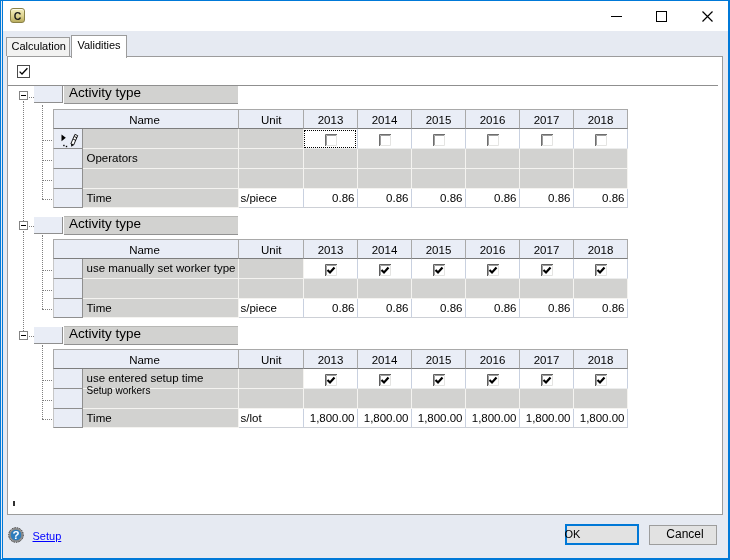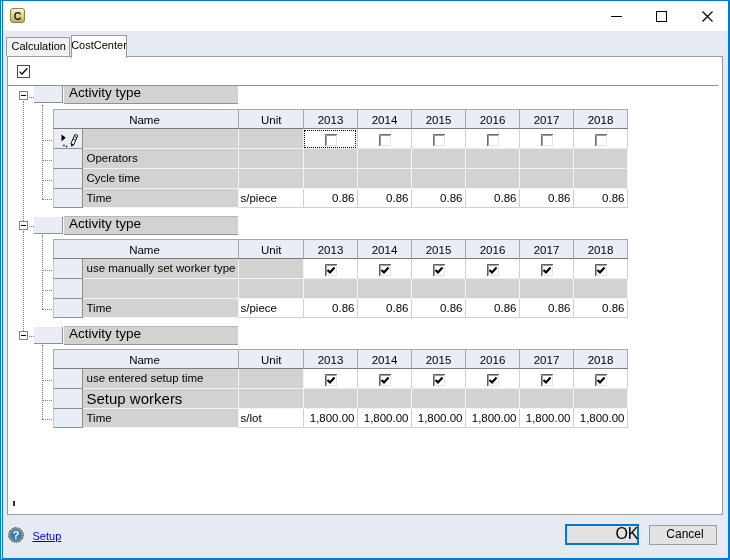--- a/index.html
+++ b/index.html
@@ -12,21 +12,21 @@
     </div>
 <div style="position:absolute;left:610px;top:15px;width:11px;height:1px;background:#000;"></div>
 <div style="position:absolute;left:655px;top:10px;width:11px;height:11px;border:1px solid #000;"></div>
 <svg style="position:absolute;left:701px;top:10px" width="12" height="12">
       <path d="M0.5 0.5 L10.5 10.5 M10.5 0.5 L0.5 10.5" stroke="#000" stroke-width="1.2"></path>
     </svg>
 <div style="position:absolute;left:6px;top:55px;width:716px;height:459px;background:#fff;border:1px solid #9c9c9c;"></div>
 <div style="position:absolute;left:5px;top:36px;width:63.5px;height:19px;background:#f2f2f1;border:1px solid #9c9c9c;border-bottom:none;"></div>
 <div style="position:absolute;left:6px;top:36px;width:63.5px;height:19px;line-height:19px;white-space:nowrap;font-size:11px;text-align:center;">Calculation</div>
 <div style="position:absolute;left:70px;top:34px;width:56px;height:23px;background:#fff;border:1px solid #9c9c9c;border-bottom:none;"></div>
-<div style="position:absolute;left:70px;top:34px;width:56px;height:21px;line-height:21px;white-space:nowrap;font-size:11px;text-align:center;">CostCenter</div>
+<div style="position:absolute;left:70px;top:34px;width:56px;height:21px;line-height:21px;white-space:nowrap;font-size:11px;text-align:center;">Validities</div>
 <svg style="position:absolute;left:16px;top:63.5px" width="13" height="13">
       <rect x="0.5" y="0.5" width="12" height="12" fill="#fff" stroke="#4a4a4a"></rect>
       <path d="M2.6 6.6 l2.4 2.4 L10.4 3.2" stroke="#000" stroke-width="1.3" fill="none"></path>
     </svg>
 <div style="position:absolute;left:11.5px;top:500px;width:2px;height:5px;background:#303030;"></div>
 <div style="position:absolute;left:33px;top:85px;width:29px;height:17px;background:#e9edf6;border-right:1px solid #8f8f8f;border-bottom:1px solid #8f8f8f;"></div>
 <div style="position:absolute;left:63px;top:84px;width:174px;height:19px;background:#d2d2d0;border-top:1px solid #b8b8b5;border-bottom:1px solid #929292;"></div>
 <div style="position:absolute;left:68px;top:83px;width:160px;height:17px;line-height:17px;white-space:nowrap;font-size:13.5px;">Activity type</div>
 <svg style="position:absolute;left:18px;top:90.0px" width="9" height="9">
       <rect x="0.5" y="0.5" width="8" height="8" fill="#fff" stroke="#848484"></rect>
@@ -109,21 +109,20 @@
 <div style="position:absolute;left:85.5px;top:148px;width:152px;height:19px;line-height:19px;white-space:nowrap;font-size:11.5px;">Operators</div>
 <div style="position:absolute;left:238px;top:148px;width:64.5px;height:20px;background:#d2d2d0;border-right:1px solid #f4f3f0;border-bottom:1px solid #f4f3f0;"></div>
 <div style="position:absolute;left:302.5px;top:148px;width:54.0px;height:20px;background:#d2d2d0;border-right:1px solid #f4f3f0;border-bottom:1px solid #f4f3f0;"></div>
 <div style="position:absolute;left:356.5px;top:148px;width:54.0px;height:20px;background:#d2d2d0;border-right:1px solid #f4f3f0;border-bottom:1px solid #f4f3f0;"></div>
 <div style="position:absolute;left:410.5px;top:148px;width:54.0px;height:20px;background:#d2d2d0;border-right:1px solid #f4f3f0;border-bottom:1px solid #f4f3f0;"></div>
 <div style="position:absolute;left:464.5px;top:148px;width:54.0px;height:20px;background:#d2d2d0;border-right:1px solid #f4f3f0;border-bottom:1px solid #f4f3f0;"></div>
 <div style="position:absolute;left:518.5px;top:148px;width:54.0px;height:20px;background:#d2d2d0;border-right:1px solid #f4f3f0;border-bottom:1px solid #f4f3f0;"></div>
 <div style="position:absolute;left:572.5px;top:148px;width:54.0px;height:20px;background:#d2d2d0;border-right:1px solid #f4f3f0;border-bottom:1px solid #f4f3f0;"></div>
 <div style="position:absolute;left:52px;top:168px;width:30px;height:20px;background:#e9edf6;border-left:1px solid #c7c7c7;border-right:1px solid #8f8f8f;border-bottom:1px solid #8f8f8f;position:absolute;"></div>
 <div style="position:absolute;left:82px;top:168px;width:156px;height:20px;background:#d2d2d0;border-right:1px solid #f4f3f0;border-bottom:1px solid #f4f3f0;"></div>
-<div style="position:absolute;left:85.5px;top:168px;width:152px;height:19px;line-height:19px;white-space:nowrap;font-size:11.5px;">Cycle time</div>
 <div style="position:absolute;left:238px;top:168px;width:64.5px;height:20px;background:#d2d2d0;border-right:1px solid #f4f3f0;border-bottom:1px solid #f4f3f0;"></div>
 <div style="position:absolute;left:302.5px;top:168px;width:54.0px;height:20px;background:#d2d2d0;border-right:1px solid #f4f3f0;border-bottom:1px solid #f4f3f0;"></div>
 <div style="position:absolute;left:356.5px;top:168px;width:54.0px;height:20px;background:#d2d2d0;border-right:1px solid #f4f3f0;border-bottom:1px solid #f4f3f0;"></div>
 <div style="position:absolute;left:410.5px;top:168px;width:54.0px;height:20px;background:#d2d2d0;border-right:1px solid #f4f3f0;border-bottom:1px solid #f4f3f0;"></div>
 <div style="position:absolute;left:464.5px;top:168px;width:54.0px;height:20px;background:#d2d2d0;border-right:1px solid #f4f3f0;border-bottom:1px solid #f4f3f0;"></div>
 <div style="position:absolute;left:518.5px;top:168px;width:54.0px;height:20px;background:#d2d2d0;border-right:1px solid #f4f3f0;border-bottom:1px solid #f4f3f0;"></div>
 <div style="position:absolute;left:572.5px;top:168px;width:54.0px;height:20px;background:#d2d2d0;border-right:1px solid #f4f3f0;border-bottom:1px solid #f4f3f0;"></div>
 <div style="position:absolute;left:52px;top:188px;width:30px;height:19px;background:#e9edf6;border-left:1px solid #c7c7c7;border-right:1px solid #8f8f8f;border-bottom:1px solid #8f8f8f;position:absolute;"></div>
 <div style="position:absolute;left:82px;top:188px;width:156px;height:19px;background:#d2d2d0;border-right:1px solid #f4f3f0;border-bottom:1px solid #f4f3f0;"></div>
 <div style="position:absolute;left:85.5px;top:188px;width:152px;height:18px;line-height:18px;white-space:nowrap;font-size:11.5px;">Time</div>
@@ -323,21 +322,21 @@
 <div style="position:absolute;left:572.5px;top:368px;width:54.0px;height:20px;background:#fff;border-right:1px solid #c9d1e0;border-bottom:1px solid #eceded;"></div>
 <svg style="position:absolute;left:593.5px;top:372.5px" width="12" height="12">
       <rect x="0" y="0" width="12" height="12" fill="#fff"></rect>
       <path d="M0.5 12 V0.5 H12" stroke="#5f5f5f" fill="none"></path>
       <path d="M1.5 11.5 V1.5 H11.5" stroke="#9d9d9d" fill="none"></path>
       <path d="M1 11.5 H11.5 V1" stroke="#e4e4e2" fill="none"></path>
       <path d="M2.5 6 l2.5 2.5 L9.5 3.5" stroke="#000" stroke-width="2.2" fill="none"></path>
     </svg>
 <div style="position:absolute;left:52px;top:388px;width:30px;height:20px;background:#e9edf6;border-left:1px solid #c7c7c7;border-right:1px solid #8f8f8f;border-bottom:1px solid #8f8f8f;position:absolute;"></div>
 <div style="position:absolute;left:82px;top:388px;width:156px;height:20px;background:#d2d2d0;border-right:1px solid #f4f3f0;border-bottom:1px solid #f4f3f0;"></div>
-<div style="position:absolute;left:85.5px;top:388px;width:152px;height:19px;line-height:19px;white-space:nowrap;font-size:15px;">Setup workers</div>
+<div style="position:absolute;left:85.5px;top:380px;width:152px;height:19px;line-height:19px;white-space:nowrap;font-size:10px;">Setup workers</div>
 <div style="position:absolute;left:238px;top:388px;width:64.5px;height:20px;background:#d2d2d0;border-right:1px solid #f4f3f0;border-bottom:1px solid #f4f3f0;"></div>
 <div style="position:absolute;left:302.5px;top:388px;width:54.0px;height:20px;background:#d2d2d0;border-right:1px solid #f4f3f0;border-bottom:1px solid #f4f3f0;"></div>
 <div style="position:absolute;left:356.5px;top:388px;width:54.0px;height:20px;background:#d2d2d0;border-right:1px solid #f4f3f0;border-bottom:1px solid #f4f3f0;"></div>
 <div style="position:absolute;left:410.5px;top:388px;width:54.0px;height:20px;background:#d2d2d0;border-right:1px solid #f4f3f0;border-bottom:1px solid #f4f3f0;"></div>
 <div style="position:absolute;left:464.5px;top:388px;width:54.0px;height:20px;background:#d2d2d0;border-right:1px solid #f4f3f0;border-bottom:1px solid #f4f3f0;"></div>
 <div style="position:absolute;left:518.5px;top:388px;width:54.0px;height:20px;background:#d2d2d0;border-right:1px solid #f4f3f0;border-bottom:1px solid #f4f3f0;"></div>
 <div style="position:absolute;left:572.5px;top:388px;width:54.0px;height:20px;background:#d2d2d0;border-right:1px solid #f4f3f0;border-bottom:1px solid #f4f3f0;"></div>
 <div style="position:absolute;left:52px;top:408px;width:30px;height:19px;background:#e9edf6;border-left:1px solid #c7c7c7;border-right:1px solid #8f8f8f;border-bottom:1px solid #8f8f8f;position:absolute;"></div>
 <div style="position:absolute;left:82px;top:408px;width:156px;height:19px;background:#d2d2d0;border-right:1px solid #f4f3f0;border-bottom:1px solid #f4f3f0;"></div>
 <div style="position:absolute;left:85.5px;top:408px;width:152px;height:18px;line-height:18px;white-space:nowrap;font-size:11.5px;">Time</div>
@@ -361,19 +360,19 @@
 <div style="position:absolute;left:41px;top:418px;width:10px;height:1px;border-top:1px dotted #808080;"></div>
 <div style="position:absolute;left:22px;top:100px;width:1px;height:120px;border-left:1px dotted #808080;"></div>
 <div style="position:absolute;left:22px;top:230px;width:1px;height:100px;border-left:1px dotted #808080;"></div>
 <svg style="position:absolute;left:7px;top:526px" width="16" height="16">
       <circle cx="8" cy="8" r="7.3" fill="#9a9a9a" stroke="#333" stroke-width="1" stroke-dasharray="1.5 1"></circle>
       <circle cx="8" cy="8" r="5.8" fill="#2d7dbd" stroke="#888"></circle>
       <text x="8" y="12.2" text-anchor="middle" font-size="11.5" font-weight="bold" fill="#fff" font-family="Liberation Sans">?</text>
     </svg>
 <div style="position:absolute;left:31.5px;top:529px;width:60px;height:13px;line-height:13px;white-space:nowrap;font-size:11px;"><span style="text-decoration:underline;color:#0000ff;">Setup</span></div>
 <div style="position:absolute;left:563.5px;top:523px;width:74px;height:21px;background:#e2e2e2;border:2px solid #0078d7;"></div>
-<div style="position:absolute;left:563.5px;top:523px;width:74px;height:20px;line-height:20px;white-space:nowrap;font-size:16px;text-align:right;">OK</div>
+<div style="position:absolute;left:563.5px;top:523px;width:74px;height:20px;line-height:20px;white-space:nowrap;font-size:11px;text-align:left;">OK</div>
 <div style="position:absolute;left:648px;top:524px;width:68px;height:20px;background:#e2e2e2;border:1px solid #9d9d9d;"></div>
 <div style="position:absolute;left:650px;top:524px;width:68px;height:19px;line-height:19px;white-space:nowrap;font-size:12px;text-align:center;">Cancel</div>
 <div style="position:absolute;left:7px;top:84px;width:710px;height:1px;background:#8f8f8f;"></div>
 <div style="position:absolute;left:1px;top:0px;width:1px;height:558px;background:#0079d8;"></div>
 <div style="position:absolute;left:726.5px;top:0px;width:1.5px;height:558px;background:#0079d8;"></div>
 <div style="position:absolute;left:1px;top:556.5px;width:726px;height:1.5px;background:#0079d8;"></div>
 </div>
 </body></html>

